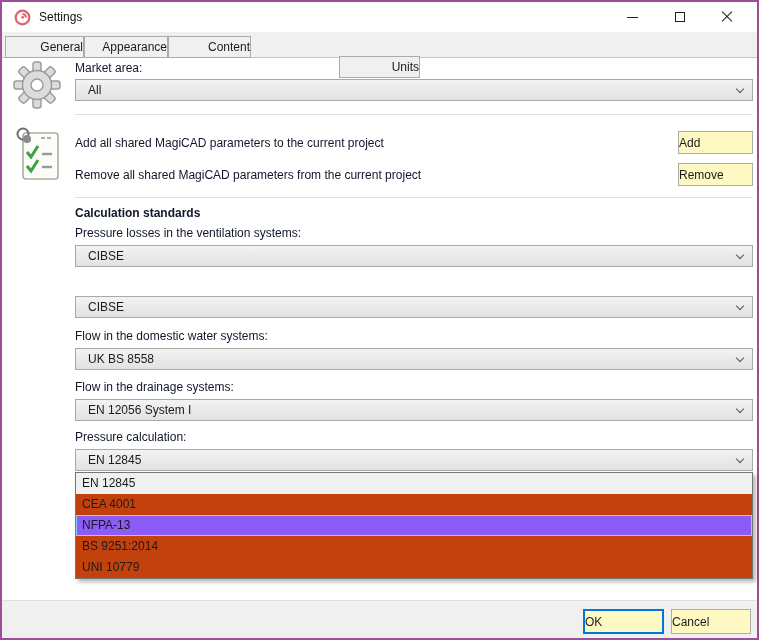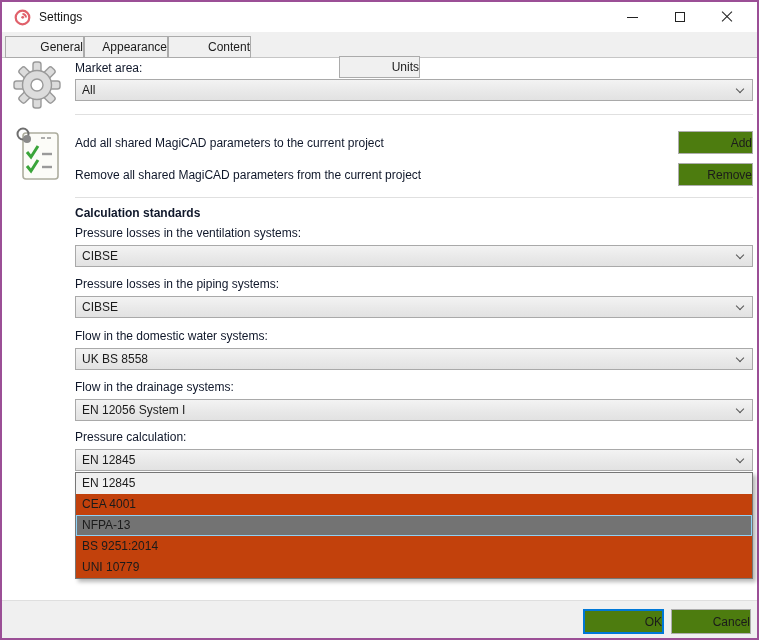--- a/index.html
+++ b/index.html
@@ -32,34 +32,34 @@
   .tab-appearance { left:84px;  width:84px; }
   .tab-content    { left:168px; width:83px; }
   .tab-project    { left:249px; width:88px; }
   .tab-units      { left:339px; width:81px;margin-top:20px; }
   
   .content { position:absolute; left:2px; top:58px; right:2px; bottom:41px; background:#fff; }
   .lbl { position:absolute; left:75px; font-size:12px; color:#0f172a; white-space:nowrap; }
   .heading { font-weight:bold; }
   .combo { position:absolute; left:75px; width:678px; height:22px;
            border:1px solid #a9a9a9; background:linear-gradient(#f3f3f3,#e9e9e9 55%,#e2e2e2);
-           line-height:20px; padding-left:6px; color:#1b1b1b; }
+           line-height:20px; padding-left:12px; color:#1b1b1b; }
   .chev { position:absolute; right:9px; top:6px; width:6px; height:6px;
           border-right:1px solid #555; border-bottom:1px solid #555; transform:rotate(45deg); }
   .sep { position:absolute; left:75px; width:678px; height:1px; background:#e0e0e0; }
-  .btn { position:absolute; background:#4d7c0f; border:1px solid #adadad; font-size:12px;
-         display:flex; align-items:center; justify-content:flex-end; color:#1b1b1b; }
+  .btn { position:absolute; background:#fef9c3; border:1px solid #adadad; font-size:12px;
+         display:flex; align-items:center; justify-content:flex-start; color:#1b1b1b; }
   .btn-add    { left:678px; top:131px; width:75px; height:23px; }
   .btn-remove { left:678px; top:163px; width:75px; height:23px; }
   
   .ddlist { position:absolute; left:75px; top:472px; width:678px; background:#fff;
             border:1px solid #767676; box-shadow:3px 3px 4px rgba(0,0,0,0.28); z-index:5; }
   .dditem { height:21px; line-height:21px; padding-left:6px; background:#c2410c; }
   .dditem.selected    { background:#f0f0f0; }
-  .dditem.highlighted { background:#737373; box-shadow: inset 0 0 0 1px #8fd1f5; }
+  .dditem.highlighted { background:#8b5cf6; box-shadow: inset 0 0 0 1px #8fd1f5; }
   
   .footer { position:absolute; left:2px; right:2px; bottom:2px; height:38px; background:#f0f0f0;
             border-top:1px solid #dfdfdf; }
   .btn-ok     { left:583px; top:609px; width:81px; height:25px; border:2px solid #0078d7; z-index:6; }
   .btn-cancel { left:671px; top:609px; width:80px; height:25px; z-index:6; }
   .side-icon { position:absolute; }
 </style>
 </head>
 <body>
 
@@ -148,21 +148,20 @@
   <div class="sep" style="top:197px;"></div>
 
   <div class="lbl heading" style="top:206px;">Calculation standards</div>
 
   <div class="lbl" style="top:226px;">Pressure losses in the ventilation systems:</div>
   <div class="combo" style="top:245px;">
     <span>CIBSE</span>
     <span class="chev"></span>
   </div>
 
-  <div class="lbl" style="top:277px;">Pressure losses in the piping systems:</div>
   <div class="combo" style="top:296px;">
     <span>CIBSE</span>
     <span class="chev"></span>
   </div>
 
   <div class="lbl" style="top:329px;">Flow in the domestic water systems:</div>
   <div class="combo" style="top:348px;">
     <span>UK BS 8558</span>
     <span class="chev"></span>
   </div>

